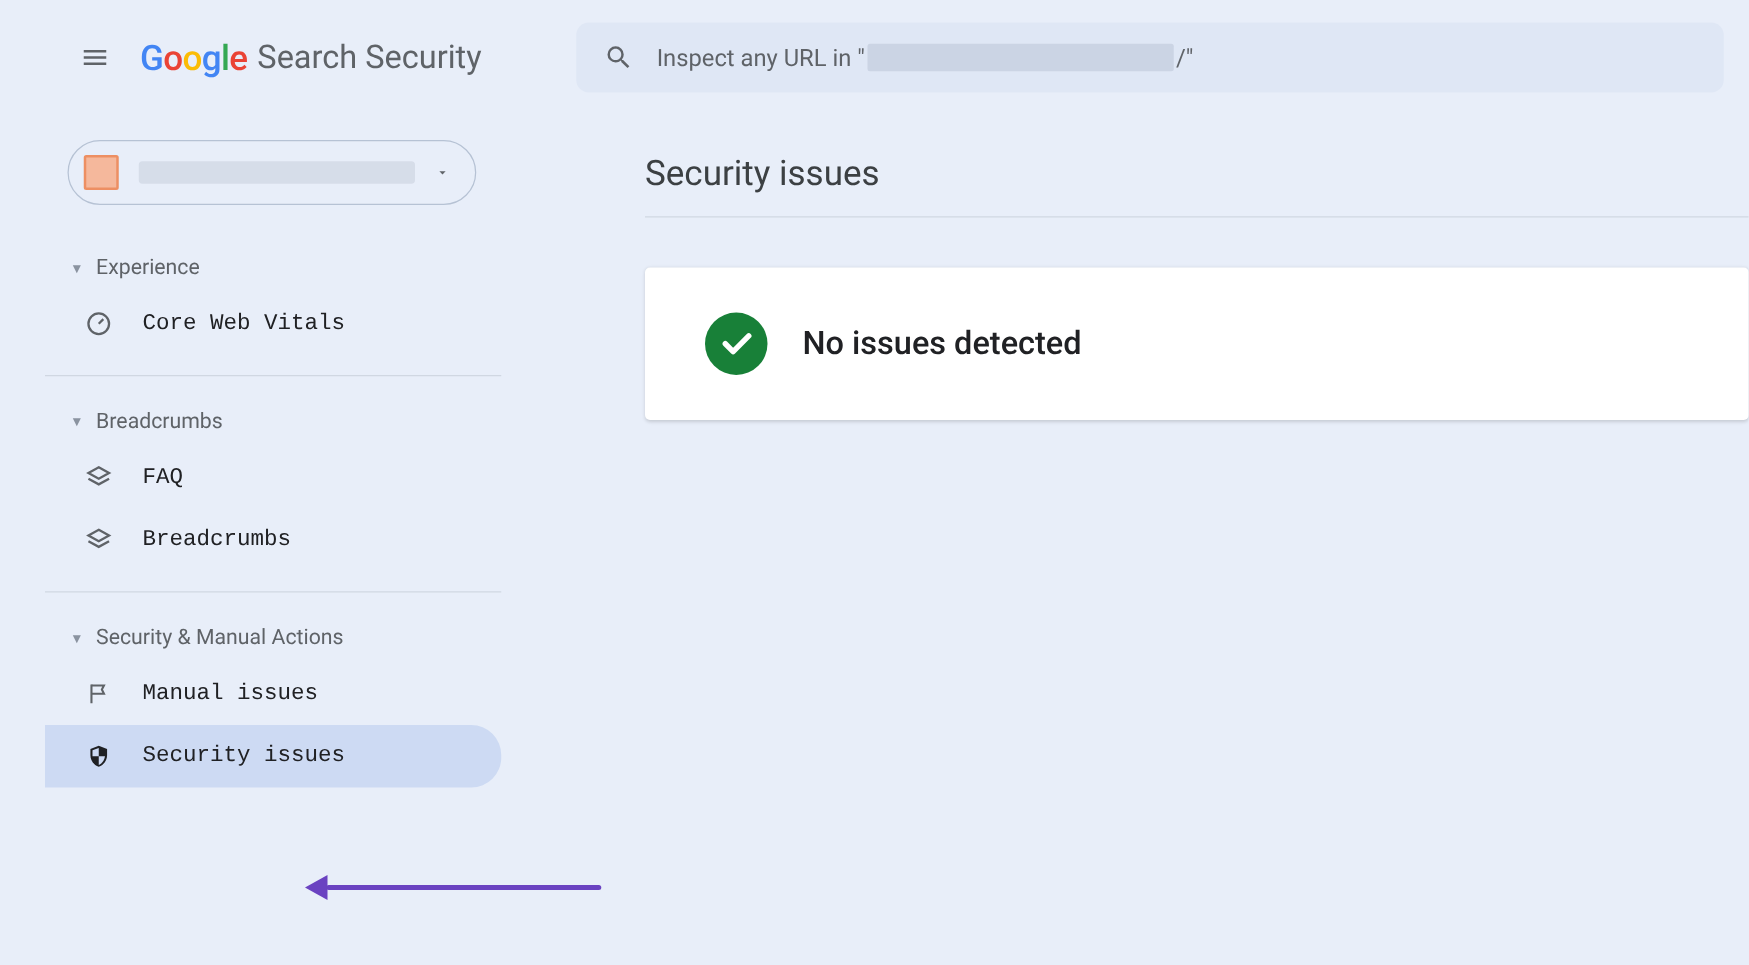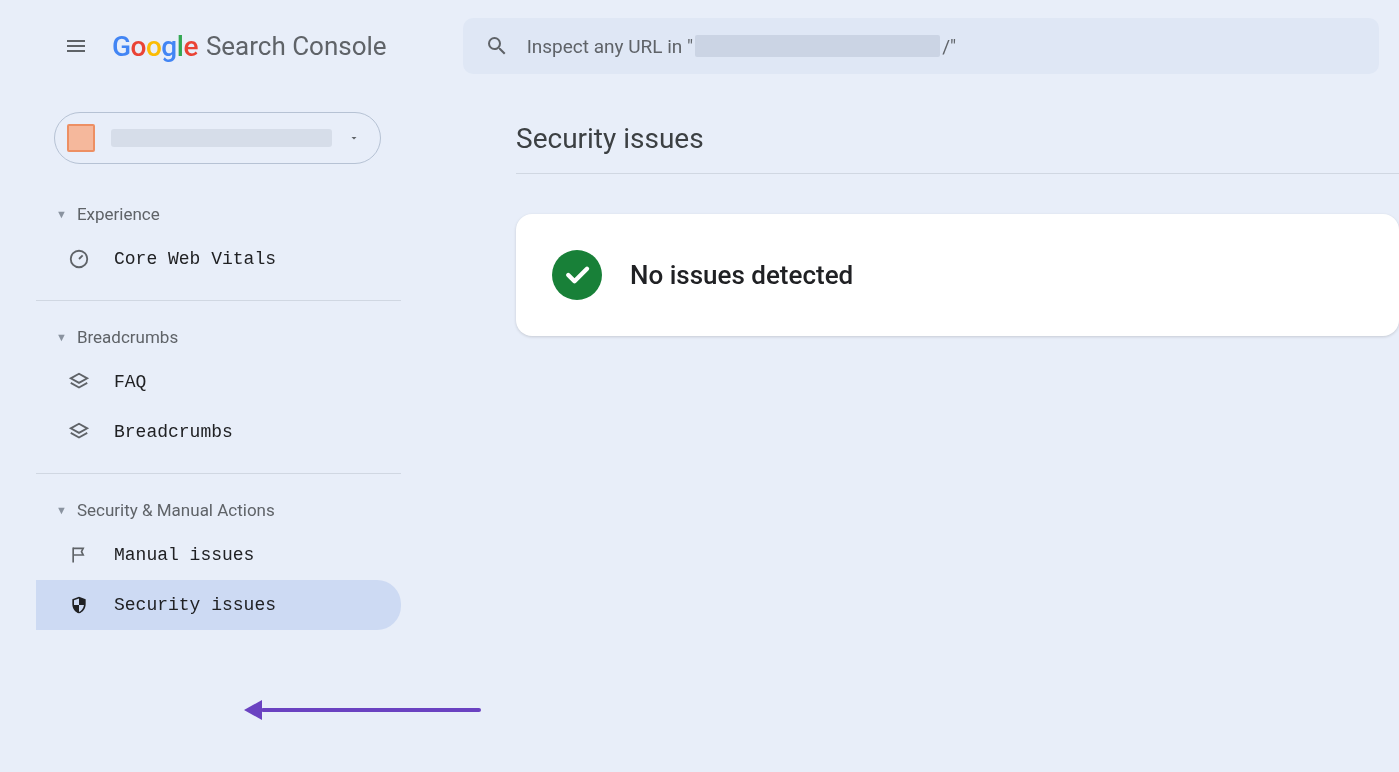--- a/index.html
+++ b/index.html
@@ -80,26 +80,26 @@
       background: #cddaf3;
       font-weight: 500;
     }
     .sidebar-item.active .icon { color: #202124; }
     .divider { border: none; border-top: 1px solid #d0d7e2; margin: 16px 0; }
     .main { flex: 1; padding: 30px 0 0 0; margin-left: 75px; }
     .page-title { font-size: 28px; color: #3c4043; font-weight: 400; margin-bottom: 18px; }
     .title-divider { border: none; border-top: 1px solid #d0d7e2; margin-bottom: 40px; }
     .status-card {
       background: #fff;
-      border-radius: 16px;
+      border-radius: 4px;
       box-shadow: 0 1px 3px rgba(0,0,0,0.15);
       display: flex;
       align-items: center;
       gap: 28px;
-      padding: 36px 36px;
+      padding: 36px 48px;
     }
     .check-circle {
       width: 50px; height: 50px;
       background: #188038;
       border-radius: 50%;
       display: flex; align-items: center; justify-content: center;
       color: #fff;
     }
     .status-text { font-size: 26px; color: #202124; font-weight: 500; }
     .arrow-annotation {
@@ -132,21 +132,21 @@
 
 <div class="container">
   <div class="header">
     <div class="menu-toggle">
       <svg width="24" height="24" viewBox="0 0 24 24" fill="#5f6368">
           <path d="M3 18h18v-2H3v2zm0-5h18v-2H3v2zm0-7v2h18V6H3z"></path>
         </svg>
     </div>
     <div class="logo-group">
       <span class="google-logo"><span class="g-blue">G</span><span class="g-red">o</span><span class="g-yellow">o</span><span class="g-blue">g</span><span class="g-green">l</span><span class="g-red">e</span></span>
-      <span class="console-text">Search Console</span>
+      <span class="console-text">Search Security</span>
     </div>
     <div class="search-bar">
       <svg width="24" height="24" viewBox="0 0 24 24" fill="#5f6368">
           <path d="M15.5 14h-.79l-.28-.27A6.471 6.471 0 0016 9.5 6.5 6.5 0 109.5 16c1.61 0 3.09-.59 4.23-1.57l.27.28v.79l5 4.99L20.49 19l-4.99-5zm-6 0C7.01 14 5 11.99 5 9.5S7.01 5 9.5 5 14 7.01 14 9.5 11.99 14 9.5 14z"></path>
         </svg>
       <div style="flex:1; margin-left:18px; font-size:19px; color:#5f6368; white-space:nowrap; display:flex; align-items:center;">
         <span>Inspect any URL in "</span>
           <span class="redact-inline"></span>
           <span>/"</span>
       </div>

